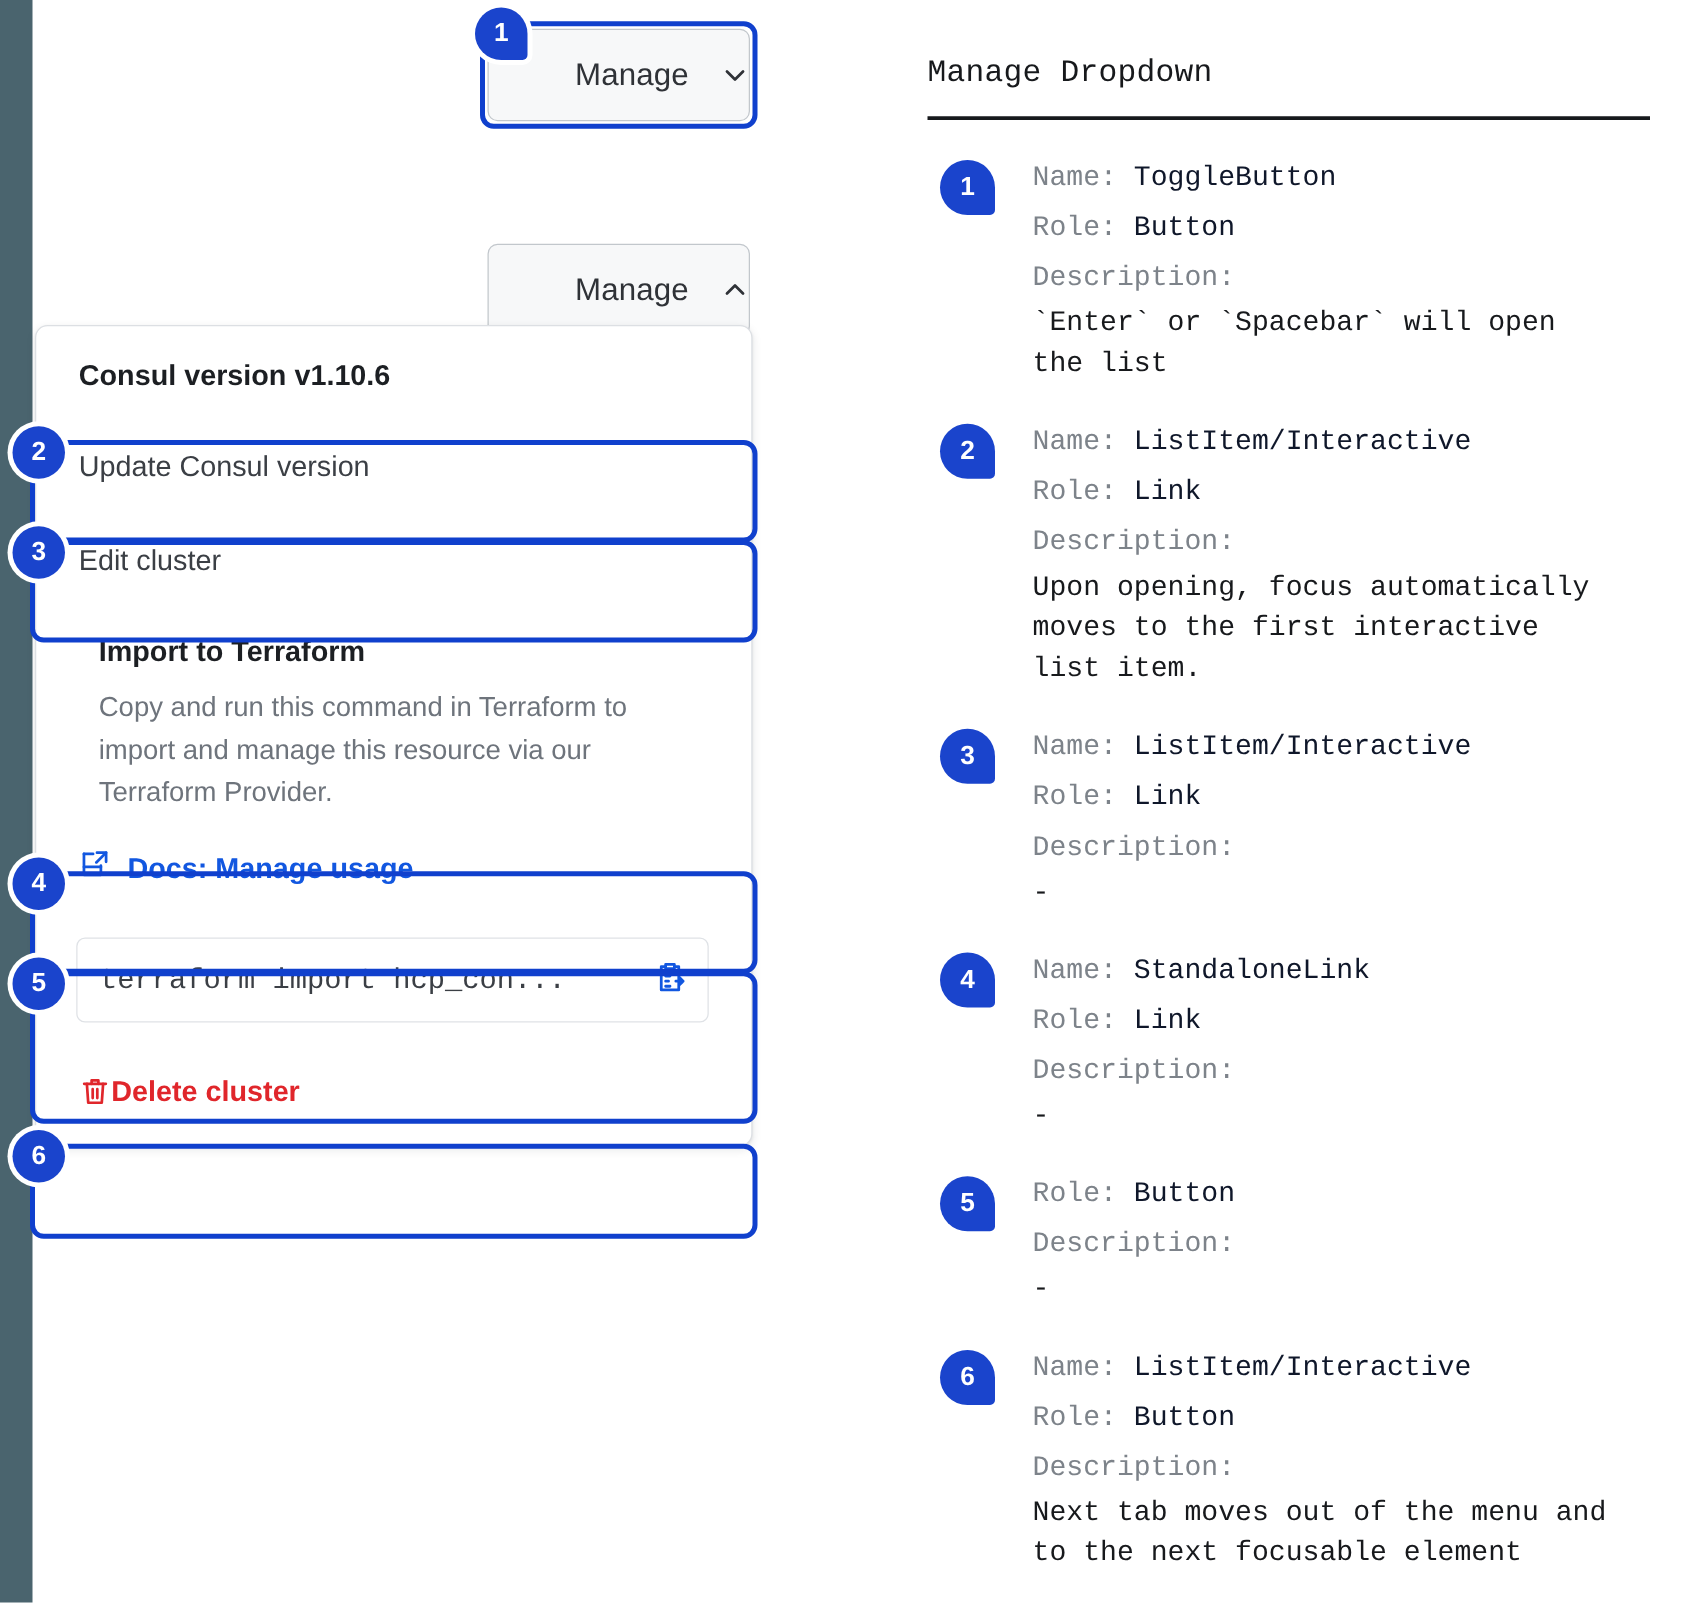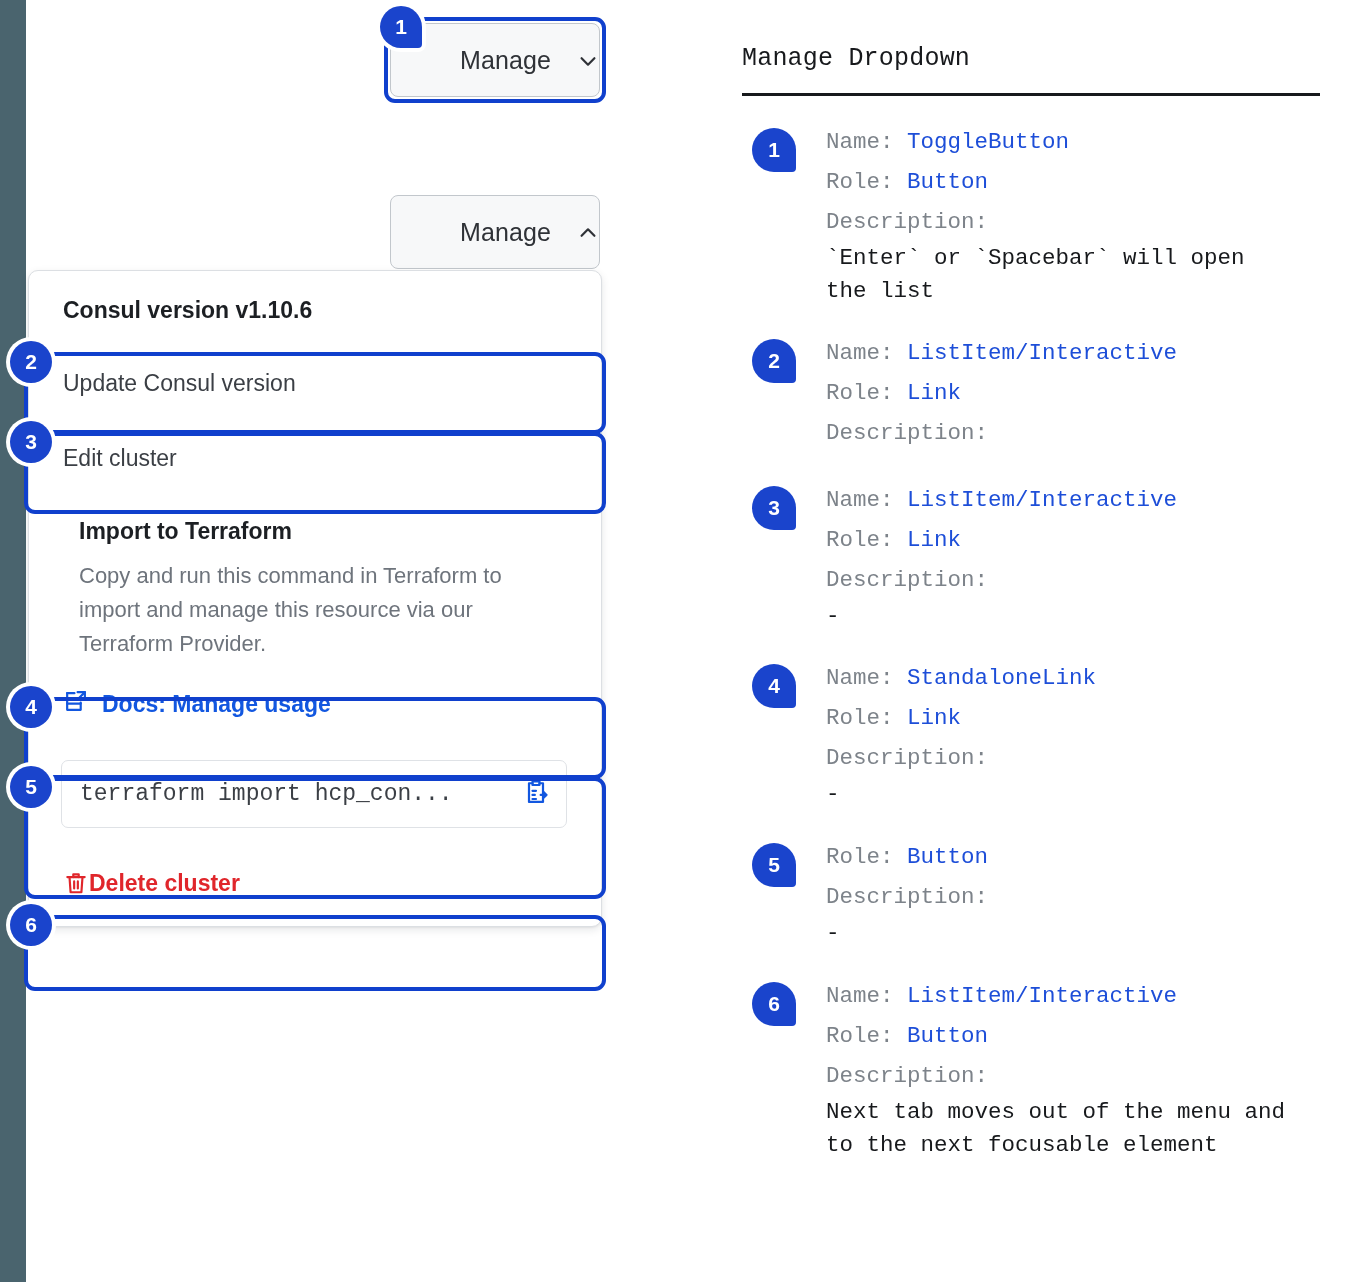--- a/index.html
+++ b/index.html
@@ -54,21 +54,21 @@
     position: absolute;
     border: 4px solid #1040cd;
     border-radius: 11px;
     pointer-events: none;
   }
   .ring-btn1 { left: 358px; top: 17px; width: 222px; height: 86px; }
 
   
   .panel {
     position: absolute;
-    left: 2px; top: 270px;
+    left: 2px; top: 260px;
     width: 574px;
     background: #ffffff;
     border: 1px solid #dcdfe3;
     border-radius: 10px;
     box-shadow: 0 3px 8px rgba(18,25,40,.10), 0 1px 2px rgba(18,25,40,.06);
   }
 
   .panel-head {
     padding: 26px 34px 22px 34px;
     font-size: 23px;
@@ -206,21 +206,21 @@
     justify-content: center;
     font-family: "Liberation Sans", sans-serif;
   }
   .fld {
     font-size: 22.5px;
     line-height: 1.78;
     color: #17191c;
     white-space: pre-wrap;
   }
   .k { color: #7d838a; }
-  .v { color: #1d4ed8; }
+  .v { color: #0f172a; }
   .desc {
     font-size: 22.5px;
     line-height: 1.45;
     color: #17191c;
     white-space: pre-wrap;
   }
 </style>
 </head>
 <body>
 
@@ -329,20 +329,23 @@
         <div class="fld"><span class="k">Role: </span><span class="v">Button</span></div>
         <div class="fld"><span class="k">Description: </span></div>
         <div class="desc">`Enter` or `Spacebar` will open
 the list</div>
       </div>
       <div class="entry">
         <div class="entry-badge">2</div>
         <div class="fld"><span class="k">Name: </span><span class="v">ListItem/Interactive</span></div>
         <div class="fld"><span class="k">Role: </span><span class="v">Link</span></div>
         <div class="fld"><span class="k">Description: </span></div>
+        <div class="desc">Upon opening, focus automatically
+moves to the first interactive
+list item.</div>
       </div>
       <div class="entry">
         <div class="entry-badge">3</div>
         <div class="fld"><span class="k">Name: </span><span class="v">ListItem/Interactive</span></div>
         <div class="fld"><span class="k">Role: </span><span class="v">Link</span></div>
         <div class="fld"><span class="k">Description: </span></div>
         <div class="desc">-</div>
       </div>
       <div class="entry">
         <div class="entry-badge">4</div>

